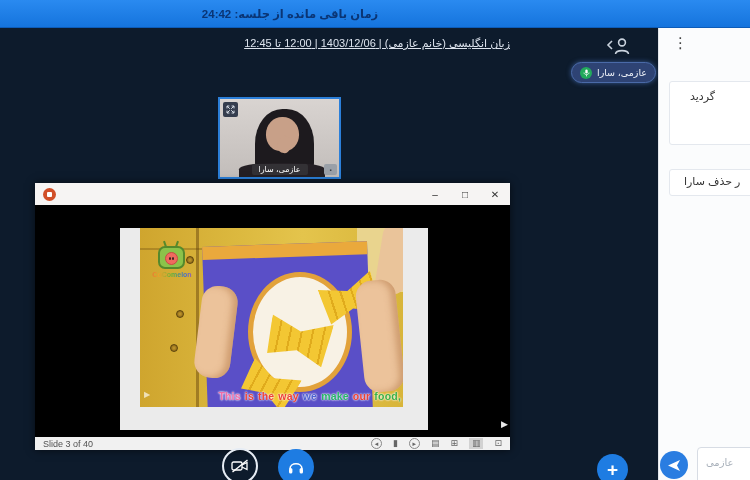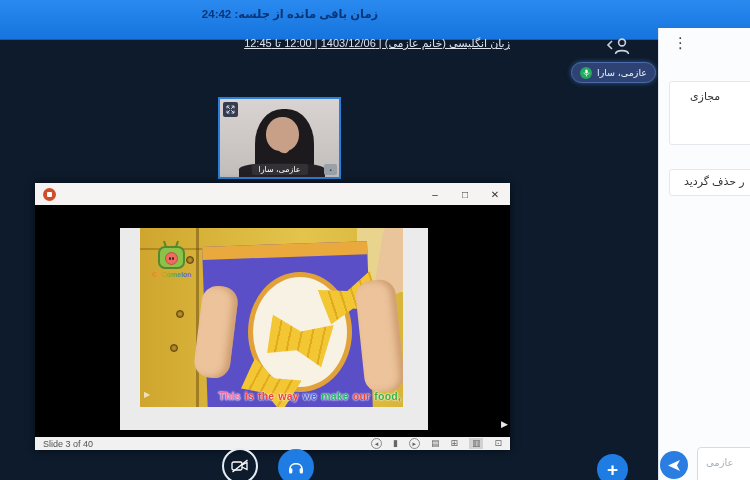--- a/index.html
+++ b/index.html
@@ -2,21 +2,21 @@
 <html><head>
 <meta charset="utf-8">
 <style>
   * { margin:0; padding:0; box-sizing:border-box; }
   html,body { background:#222; }
   body { font-family:"Liberation Sans","DejaVu Sans",sans-serif; }
   .canvas { position:relative; width:750px; height:480px; overflow:hidden;
             background:#0d1b2c; margin:0 auto; }
 
   
-  .topbar { position:absolute; left:0; top:0; width:750px; height:40px;
+  .topbar { position:absolute; left:0; top:0; width:750px; height:28px;
             background:linear-gradient(#2a8af0,#1574dd); border-bottom:1px solid #0d5cb8; }
   .topbar-text { position:absolute; left:0; top:0; width:580px; height:28px;
                  display:flex; align-items:center; justify-content:center;
                  font-size:11.5px; font-weight:bold; color:#0a3575; direction:ltr; }
 
   
   .session-title { position:absolute; left:0; top:37px; width:510px; text-align:right;
                    font-size:11px; color:#dde4ee; direction:ltr;text-decoration:underline; }
   .participants-toggle { position:absolute; left:604px; top:35px; width:30px; height:22px;
                          cursor:pointer; }
@@ -268,24 +268,24 @@
       <path d="M3 10 C3 3 15 3 15 10" stroke="#fff" stroke-width="1.6" fill="none"></path>
       <rect x="2" y="9" width="3.4" height="5.5" rx="1.6" fill="#fff"></rect>
       <rect x="12.6" y="9" width="3.4" height="5.5" rx="1.6" fill="#fff"></rect>
     </svg>
   </div>
   <div class="ctl-btn plus-btn">+</div>
 
   <div class="sidebar">
     <div class="kebab">⋮</div>
     <div class="side-card side-card-top">
-      <span class="txt" style="left:20px;top:8px">مجازی</span>
+      <span class="txt" style="left:20px;top:8px">گردید</span>
     </div>
     <div class="side-card side-card-bottom">
-      <span class="txt" style="left:14px;top:5px">ر حذف گردید</span>
+      <span class="txt" style="left:14px;top:5px">ر حذف سارا</span>
     </div>
     <div class="chat-input">
       <span class="ph">عازمی</span>
     </div>
   </div>
   <div class="ctl-btn send-btn">
     <svg width="14" height="13" viewBox="0 0 14 13">
       <path d="M13 1 L1 6.5 L13 12 L10 6.5 Z" fill="#fff"></path>
     </svg>
   </div>

